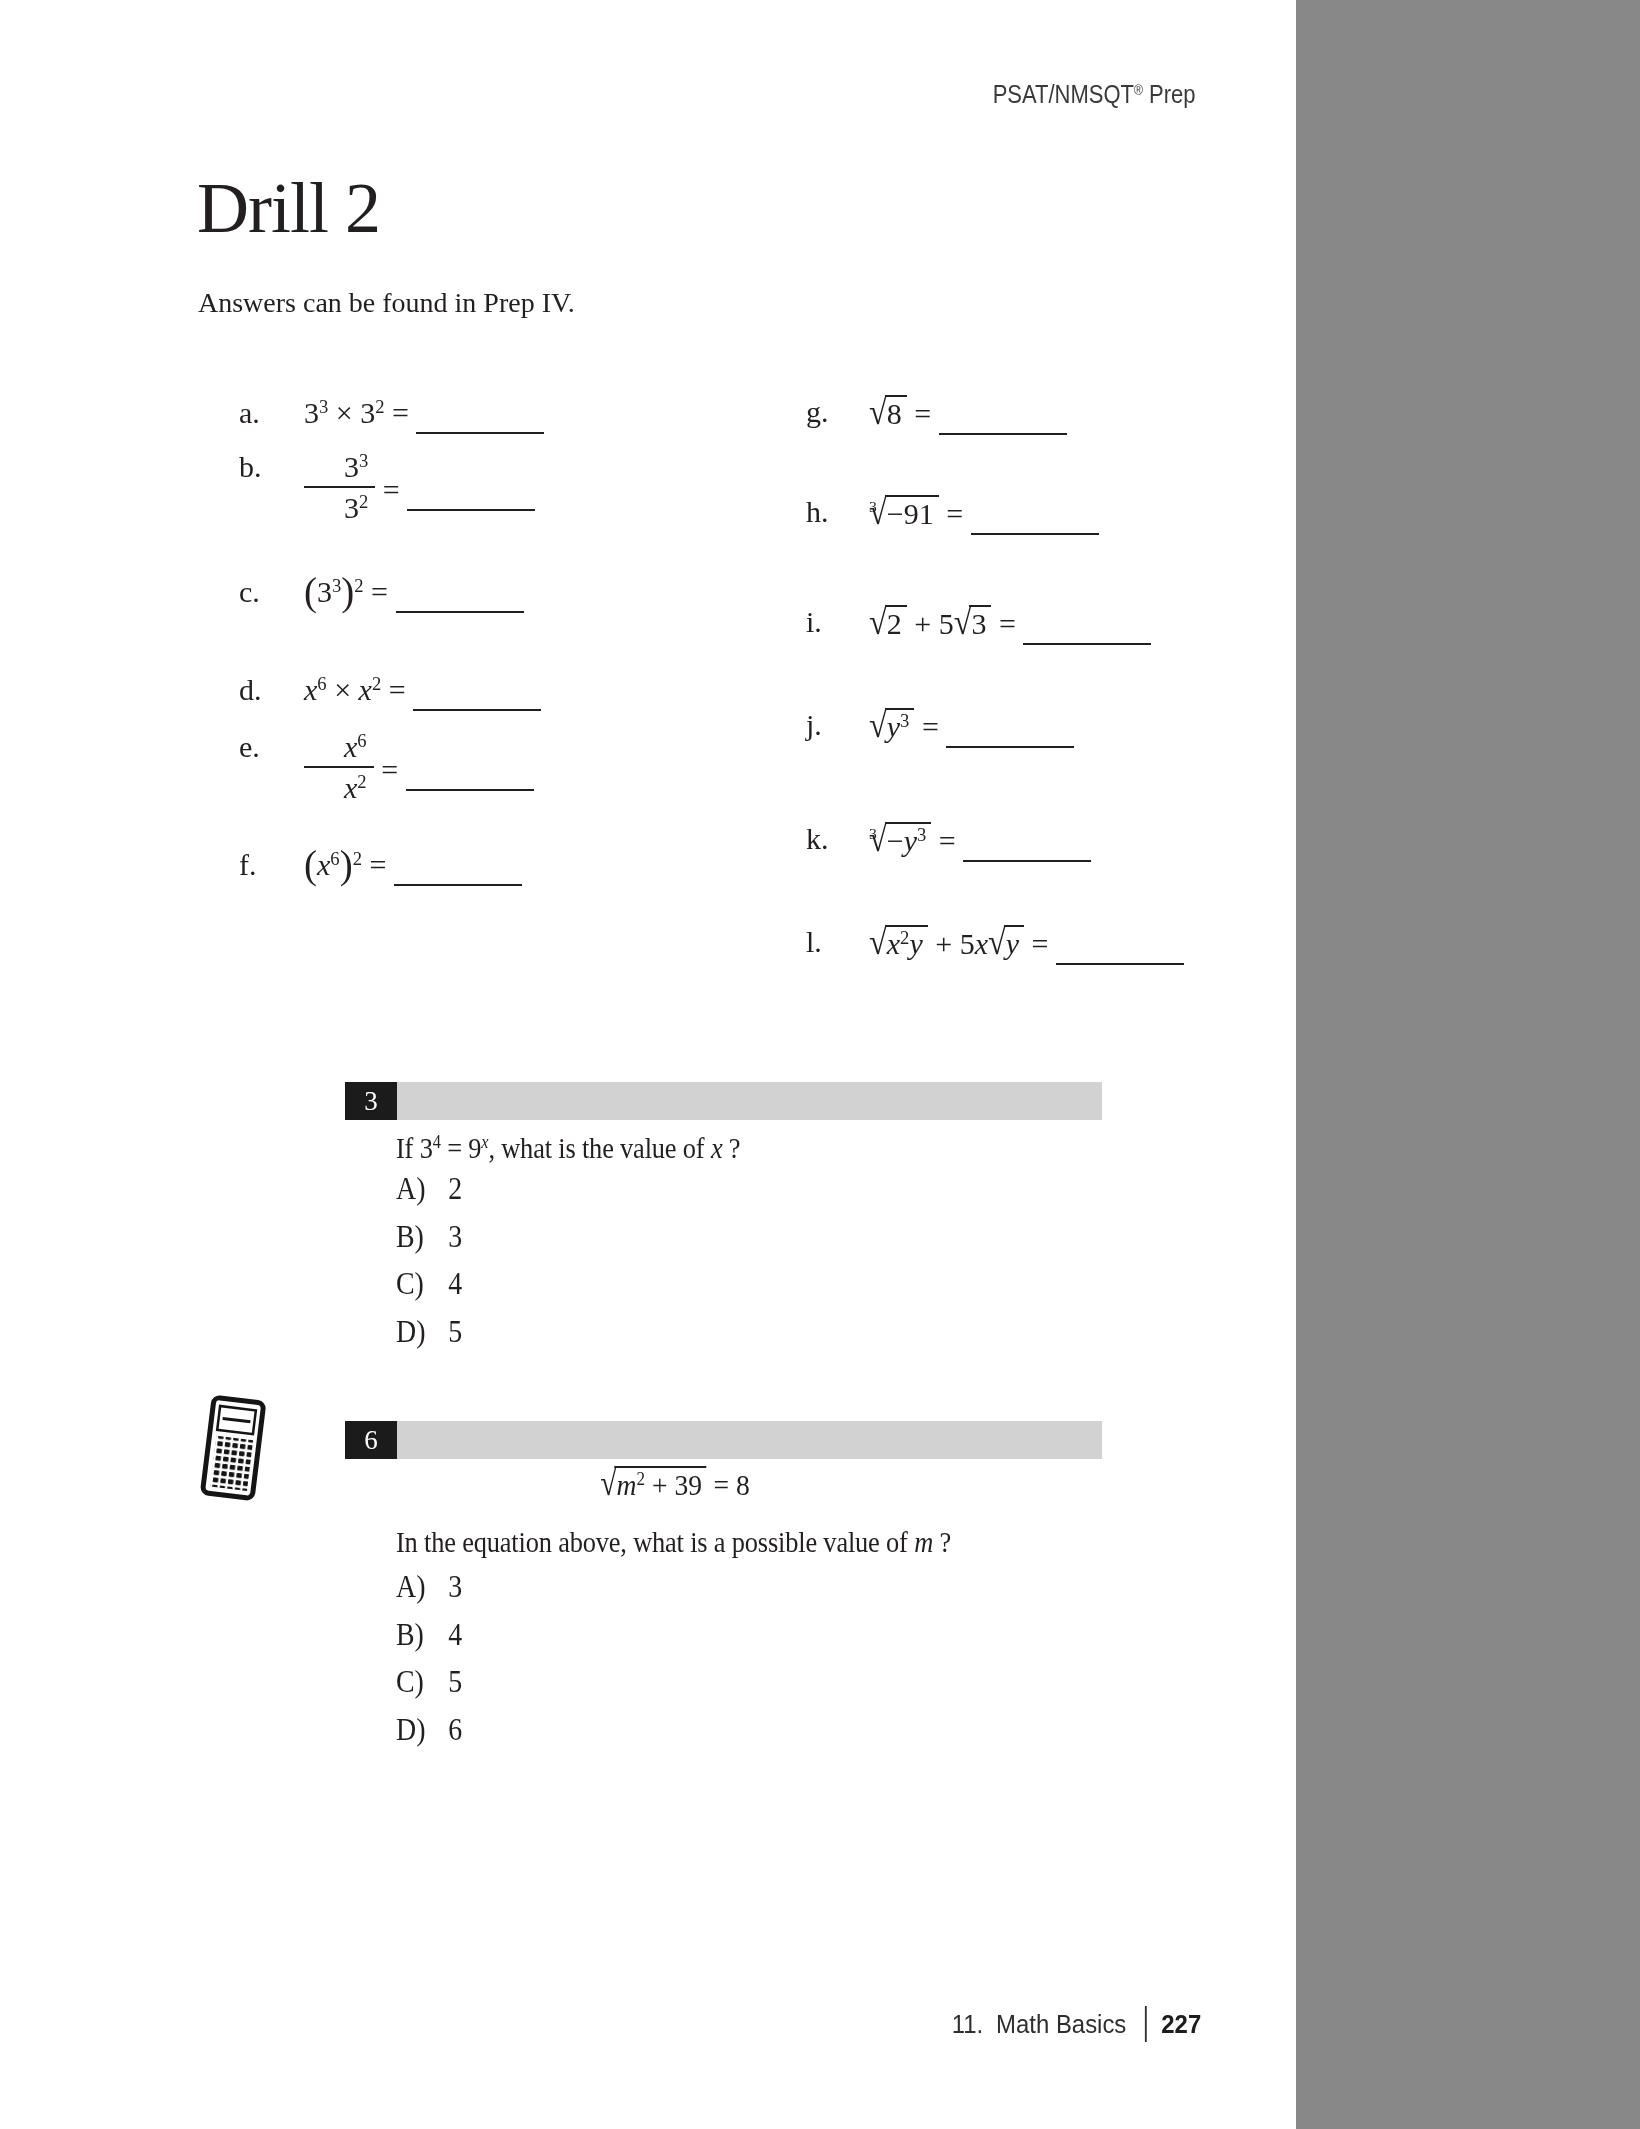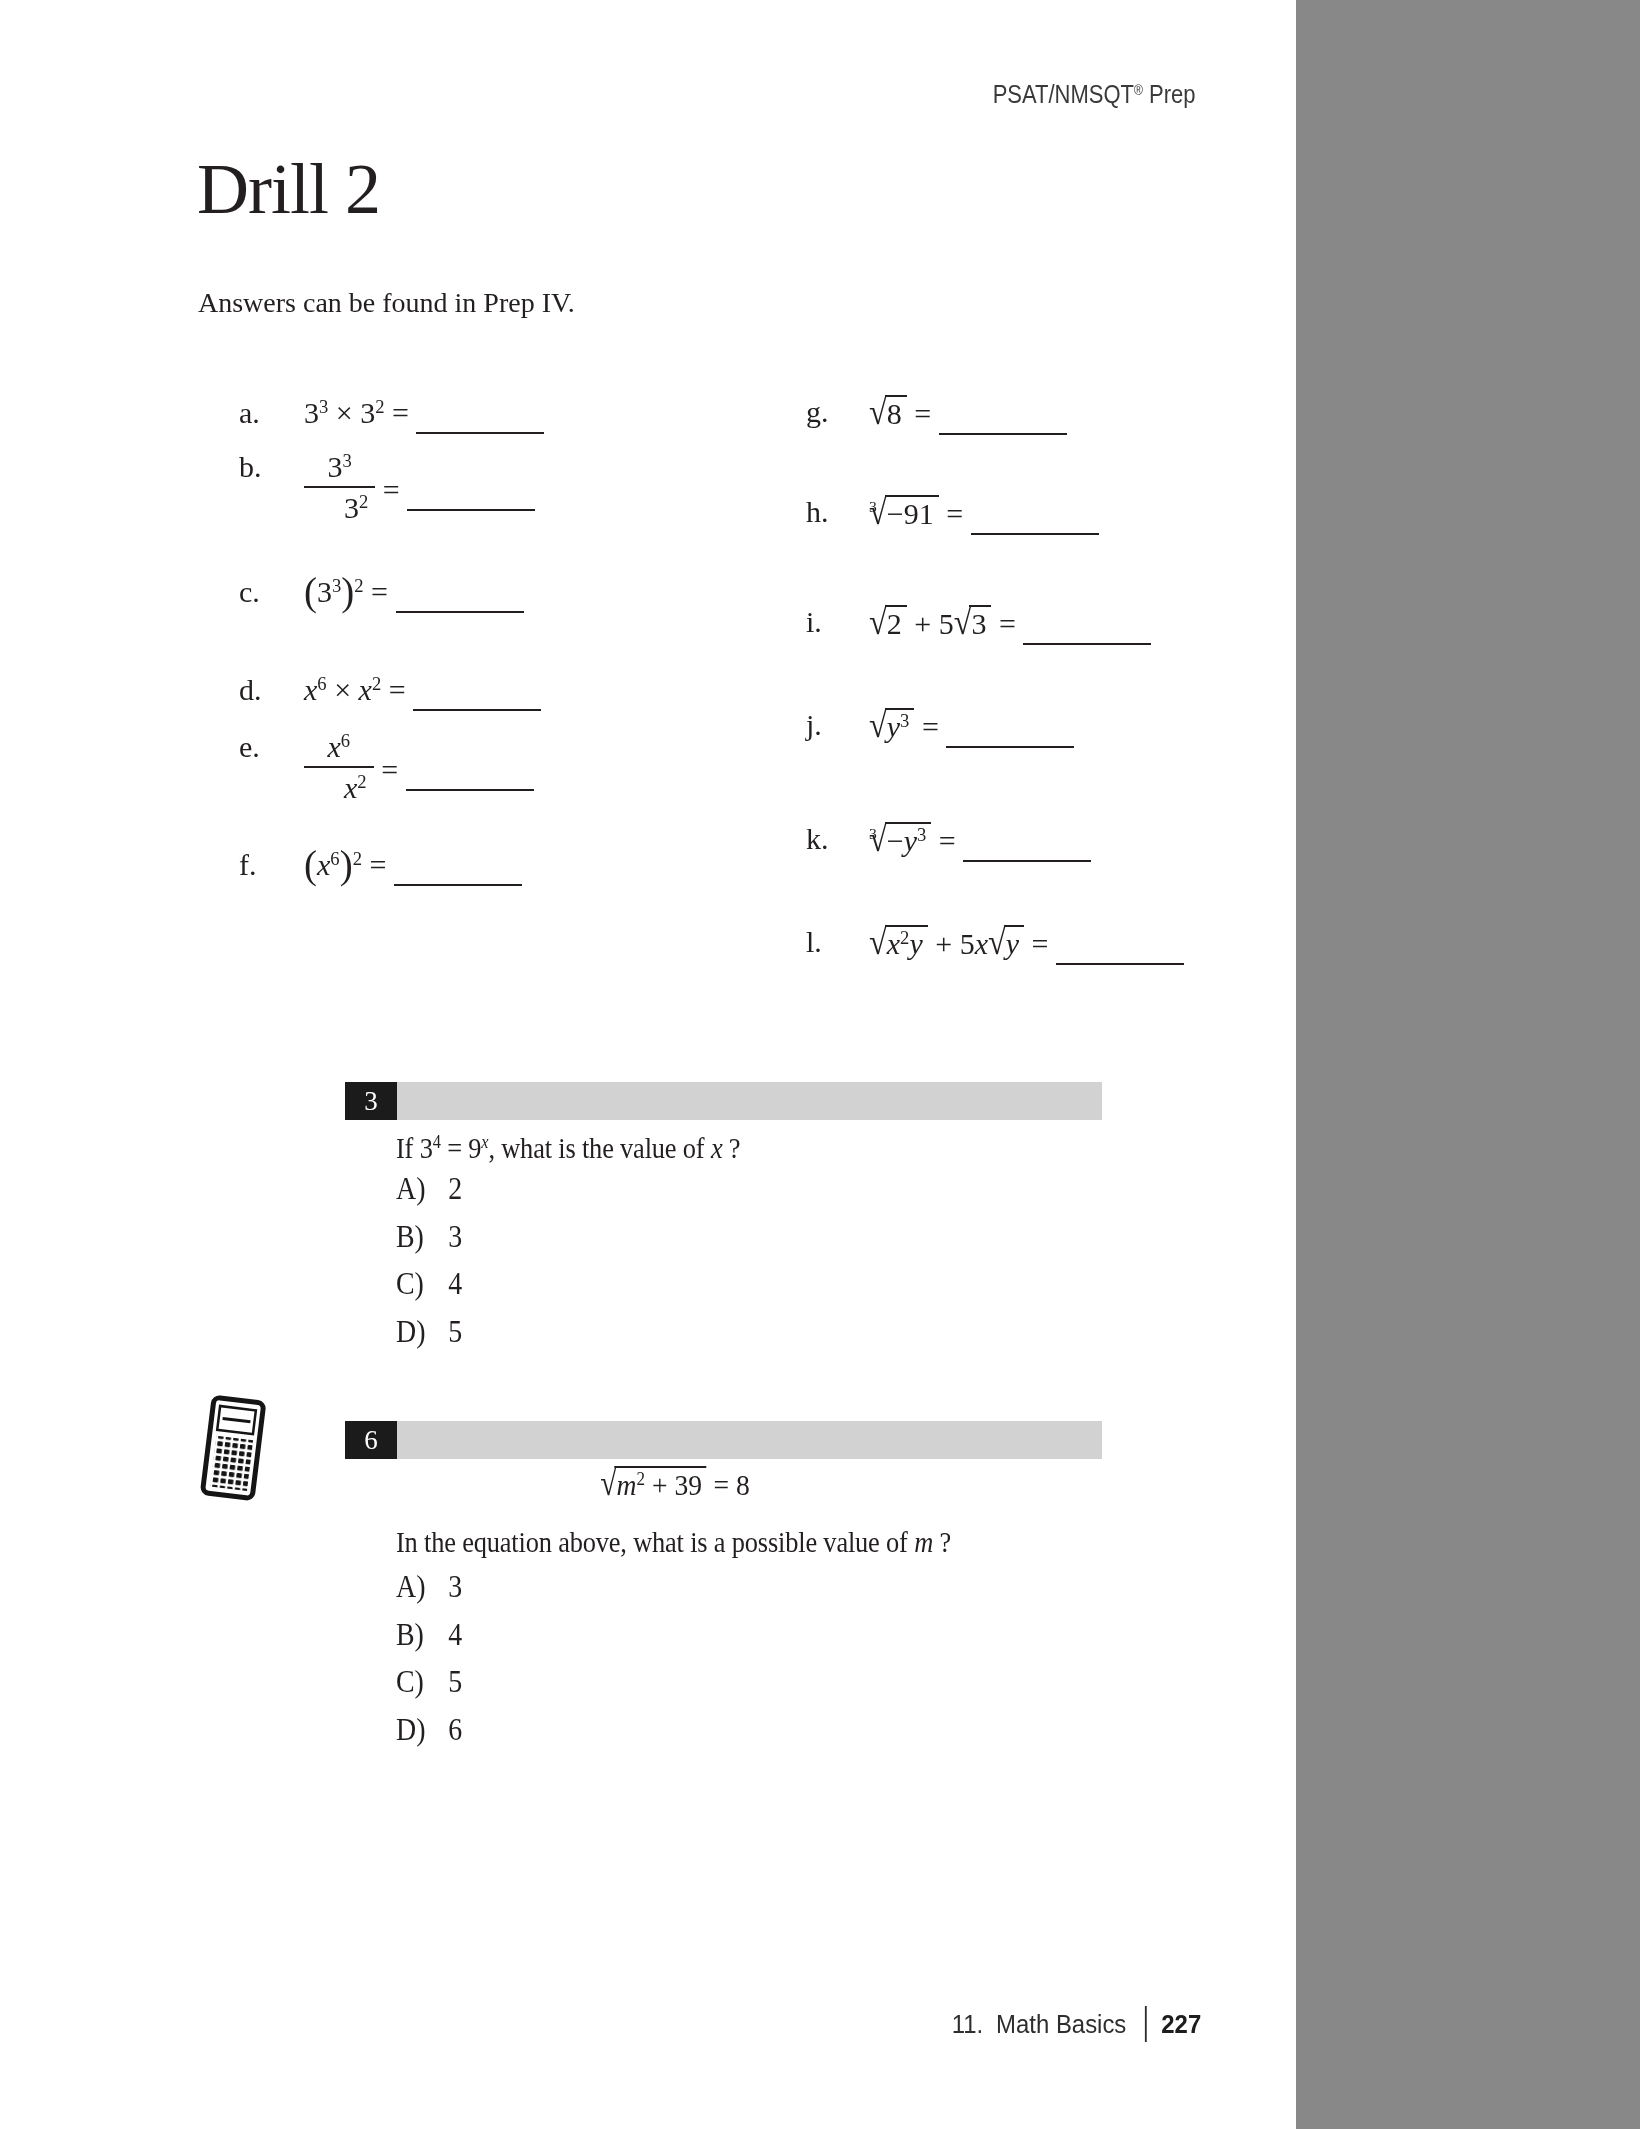--- a/index.html
+++ b/index.html
@@ -5,40 +5,40 @@
   html,body{margin:0;padding:0;background:#888;}
   .page{position:relative;width:1296px;height:2129px;background:#ffffff;overflow:hidden;
         font-family:"Liberation Serif","DejaVu Serif",serif;color:var(--ink,#231f20);}
 
   
   .running-head{position:absolute;top:80px;right:100px;font-family:"Liberation Sans","DejaVu Sans",sans-serif;
         font-size:25px;color:#3a3a3a;transform:scaleX(0.88);transform-origin:100% 50%;white-space:nowrap;}
   .running-head sup{font-size:0.55em;vertical-align:0.6em;}
 
   
-  .title{position:absolute;left:197px;top:148px;font-size:72px;letter-spacing:-1px;}
+  .title{position:absolute;left:197px;top:167px;font-size:72px;letter-spacing:-1px;}
   .subtitle{position:absolute;left:198px;top:287px;font-size:28px;}
 
   
   .drill-row{position:absolute;display:flex;font-size:30px;line-height:1.15;white-space:nowrap;}
   .drill-row .rlabel{display:inline-block;}
   .drill-left .rlabel{width:65px;}
   .drill-right .rlabel{width:63px;}
   .formula{white-space:nowrap;}
   .math-var{font-style:italic;font-family:"Liberation Serif","DejaVu Serif",serif;}
   sup.math-sup{font-size:0.62em;line-height:0;vertical-align:0.55em;}
   .paren{font-size:1.3em;line-height:0;vertical-align:-0.08em;}
   .blank{display:inline-block;border-bottom:2px solid var(--ink,#231f20);height:0.9em;vertical-align:-0.35em;}
   
   .sqrt{white-space:nowrap;}
   .rsign{display:inline-block;font-size:1.08em;line-height:1;transform:scaleY(1.12);transform-origin:50% 78%;}
   .rbar{display:inline-block;border-top:2px solid var(--ink,#231f20);margin-left:-2px;padding:1px 5px 0 2px;line-height:1.05;}
   sup.ridx{font-size:0.52em;line-height:0;vertical-align:0.75em;margin-right:-0.5em;position:relative;z-index:1;}
   
-  .frac{display:inline-block;text-align:center;vertical-align:-0.6em;line-height:1.1;}
+  .frac{display:inline-block;text-align:right;vertical-align:-0.6em;line-height:1.1;}
   .fnum{display:block;border-bottom:2px solid var(--ink,#231f20);padding:0 7px 3px;}
   .fden{display:block;padding:3px 7px 0;margin-left:33px;}
 
   
   .qbar{position:absolute;left:345px;width:757px;height:38px;background:var(--bar,#d2d2d2);}
   .qnum{position:absolute;left:0;top:0;width:52px;height:38px;background:var(--badge,#1b1b1b);
         color:#ffffff;display:flex;align-items:center;justify-content:center;font-size:27px;}
   .qtext{position:absolute;left:396px;font-size:30px;line-height:1.2;white-space:nowrap;
         transform:scaleX(0.88);transform-origin:0 50%;letter-spacing:-0.2px;}
   .qequation{position:absolute;left:345px;width:660px;text-align:center;font-size:30px;

